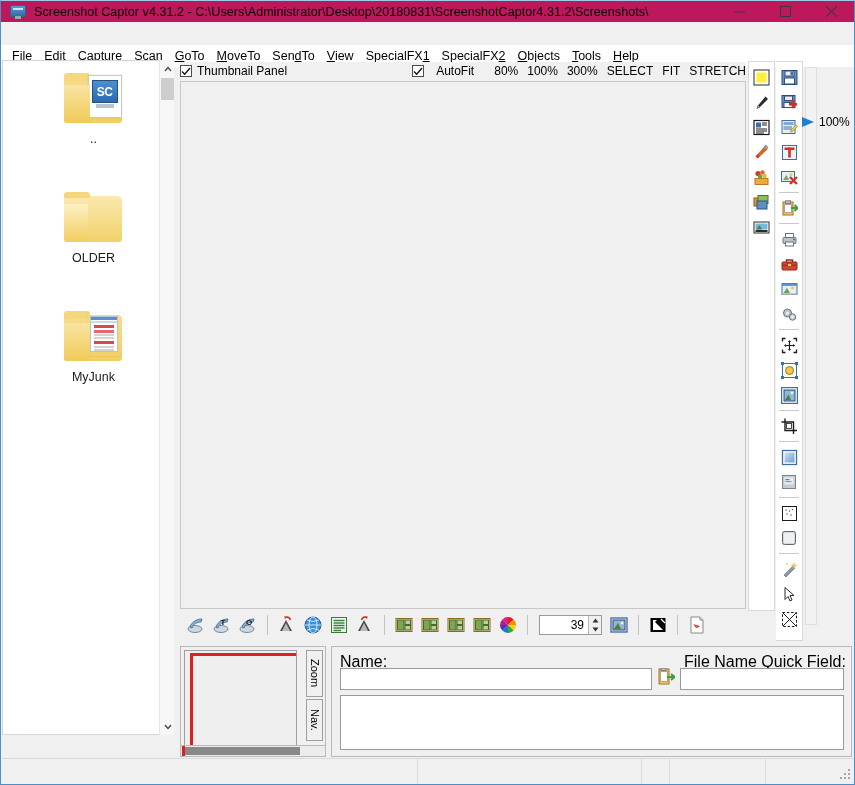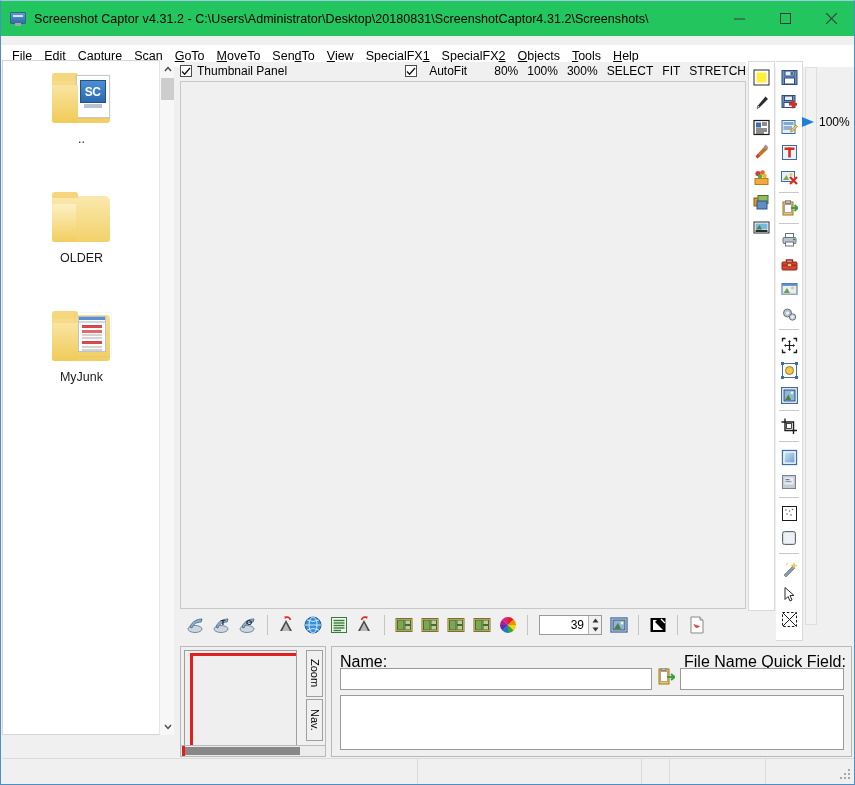--- a/index.html
+++ b/index.html
@@ -15,22 +15,22 @@
     position: relative;
     width: 855px; height: 785px;
     background: #f0f0f0;
     border: 1px solid #4a90c4;
     border-top: 1px solid #9fcbe8;
     overflow: hidden;
   }
 
   
   .titlebar {
-    position: absolute; left: 0; top: 0; width: 853px; height: 35px;
-    background: #22c55e;
+    position: absolute; left: 0; top: 0; width: 853px; height: 21px;
+    background: #be185d;
     display: flex; align-items: center;
   }
   .title-icon {
     width: 16px; height: 16px; margin-left: 9px; margin-right: 8px;
     position: relative; flex: none;
   }
   .title-icon .mon {
     position: absolute; left: 0; top: 1px; width: 16px; height: 12px;
     background: linear-gradient(#5b9bd5, #2f6ca8);
     border: 1px solid #3c5f80; border-radius: 1px;
@@ -64,21 +64,21 @@
   }
   .menu-item u { text-decoration: underline; }
 
   
   .leftpanel {
     position: absolute; left: 1px; top: 59px; width: 157px; height: 675px;
     background: #ffffff; border: 1px solid #d6d6d6; border-right: none;
     overflow: hidden;
   }
   .folder-entry {
-    width: 157px; text-align: center; padding-top: 6px;
+    width: 157px; text-align: center; padding-top: 6px; margin-left: 12px;
   }
   .folder-ic { position: relative; width: 64px; height: 54px; margin: 0 auto; }
   .folder-back {
     position: absolute; left: 2px; top: 4px; width: 58px; height: 46px;
     background: linear-gradient(#f7dc8c, #f2cf63);
     border-radius: 2px 4px 3px 3px;
   }
   .folder-tab {
     position: absolute; left: 2px; top: 0px; width: 26px; height: 8px;
     background: #f5d77e; border-radius: 3px 3px 0 0;
@@ -389,21 +389,21 @@
           <polyline points="1,4.5 3.6,7.2 9,1" fill="none" stroke="#111" stroke-width="1.3"></polyline>
         </svg>
     </span>
     <span class="head-label">Thumbnail Panel</span>
     <span class="head-right">
       <span class="cbx" style="margin-right:3px">
         <svg width="10" height="9" viewBox="0 0 10 9">
             <polyline points="1,4.5 3.6,7.2 9,1" fill="none" stroke="#111" stroke-width="1.3"></polyline>
           </svg>
       </span>
-      <span class="head-label" style="margin-right:18px">AutoFit</span>
+      <span class="head-label" style="margin-right:11px">AutoFit</span>
       <span class="zlink">80%</span>
       <span class="zlink">100%</span>
       <span class="zlink">300%</span>
       <span class="zlink">SELECT</span>
       <span class="zlink">FIT</span>
       <span class="zlink">STRETCH</span>
     </span>
   </div>
 
   <div class="imgarea"></div>

